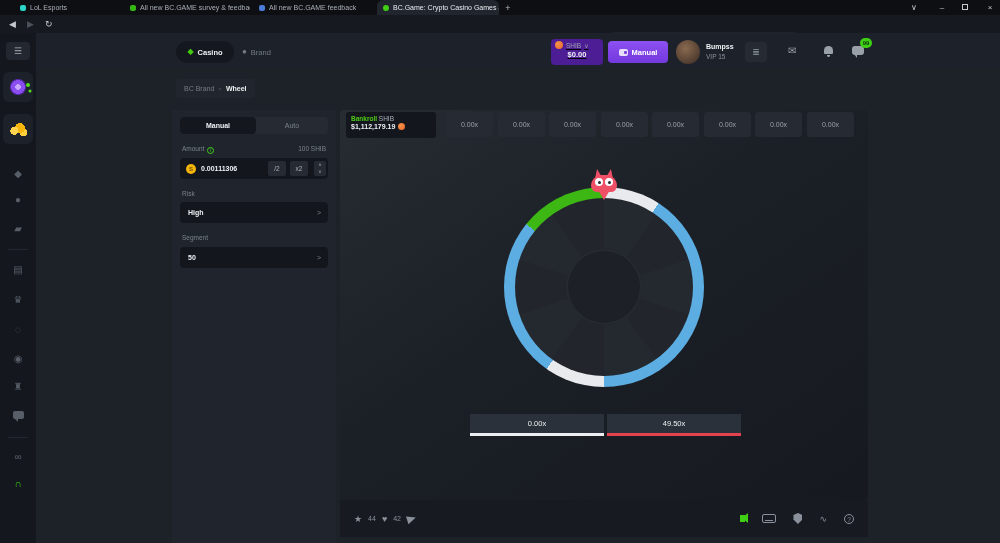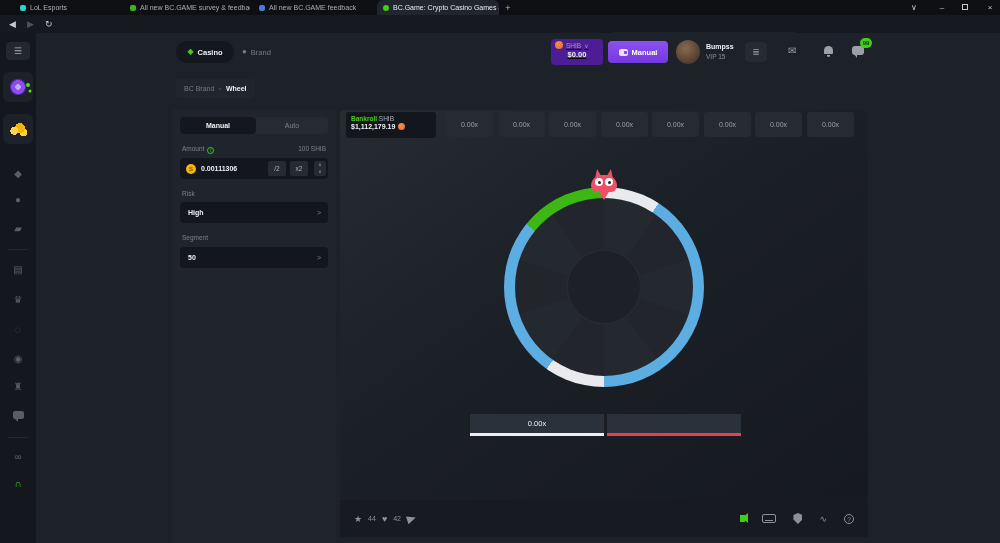--- a/index.html
+++ b/index.html
@@ -329,20 +329,21 @@
         <span class="point"></span>
         <span class="eye eye-l"></span>
         <span class="eye eye-r"></span>
       </div>
 
       <div class="resbox" style="left:130px;">
         <span class="lbl">0.00x</span>
         <span class="bar" style="background: rgb(236, 238, 241);"></span>
       </div>
       <div class="resbox" style="left:267px;">
+        <span class="lbl">49.50x</span>
         <span class="bar" style="background: rgb(230, 65, 78);"></span>
       </div>
     </div>
 
     <div class="gamebar">
       <div class="gb-left">
         <span class="gb-glyph">★</span>
         <span>44</span>
         <span class="gb-glyph">♥</span>
         <span>42</span>

